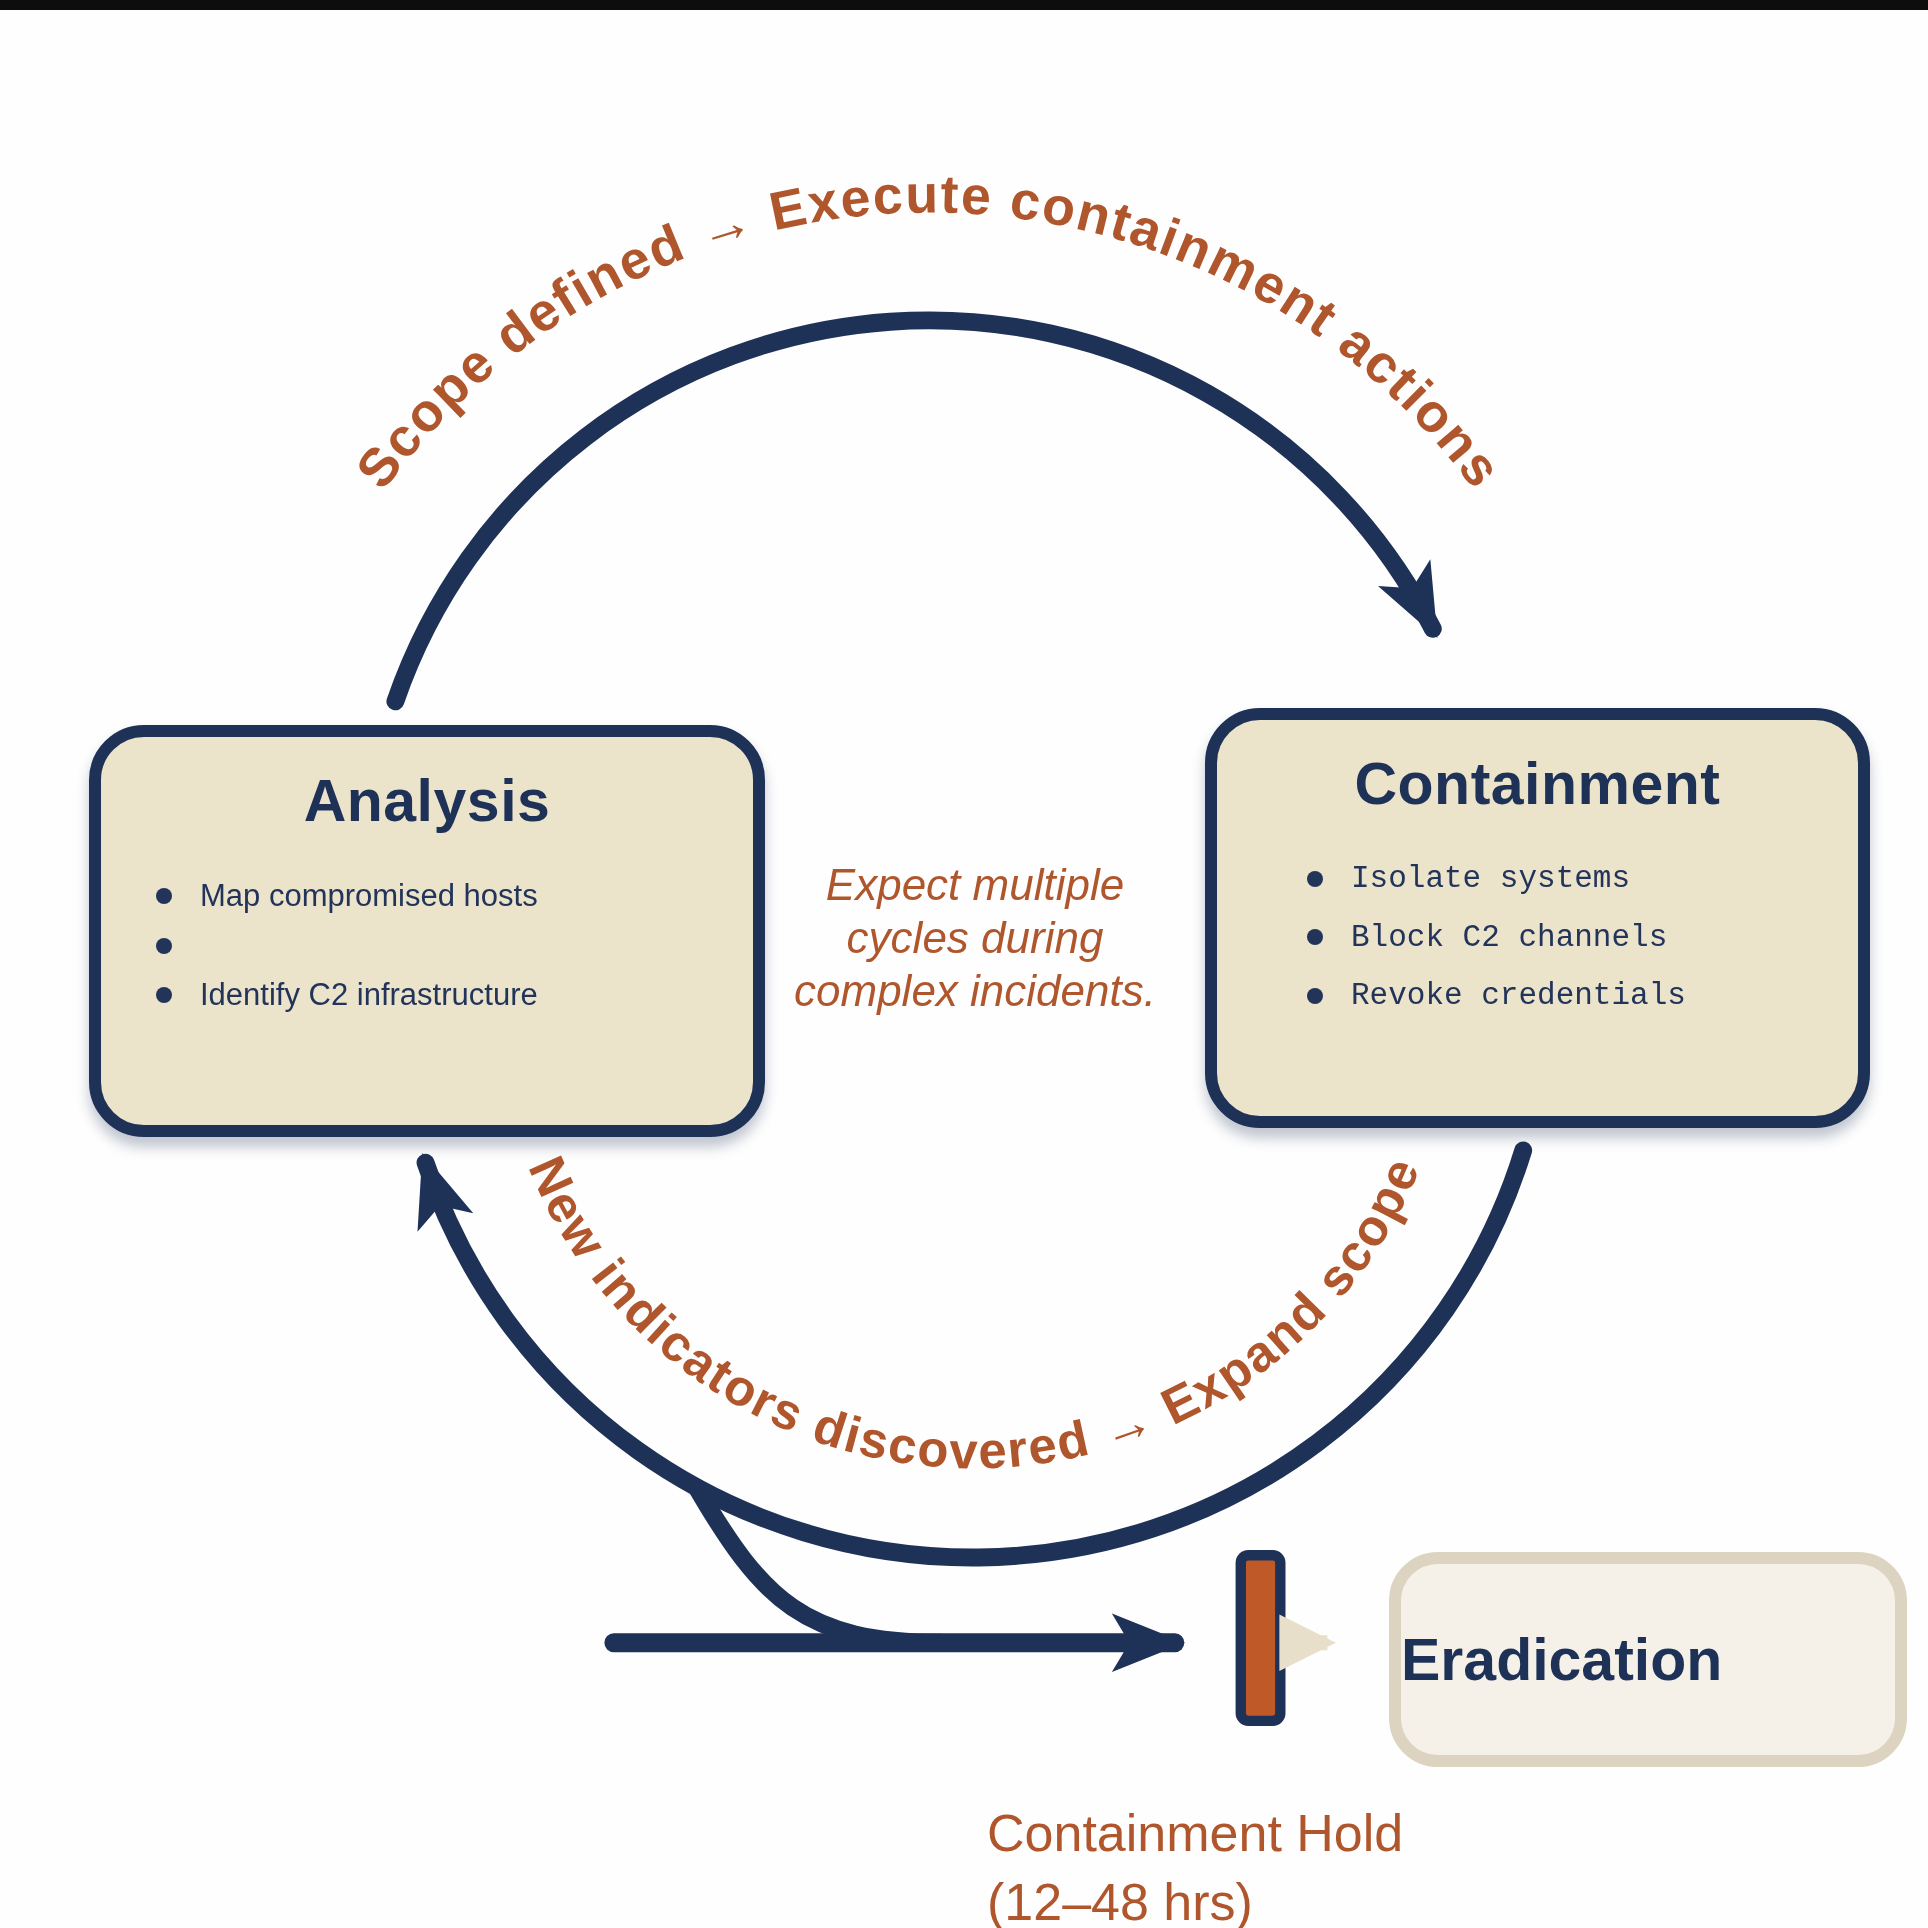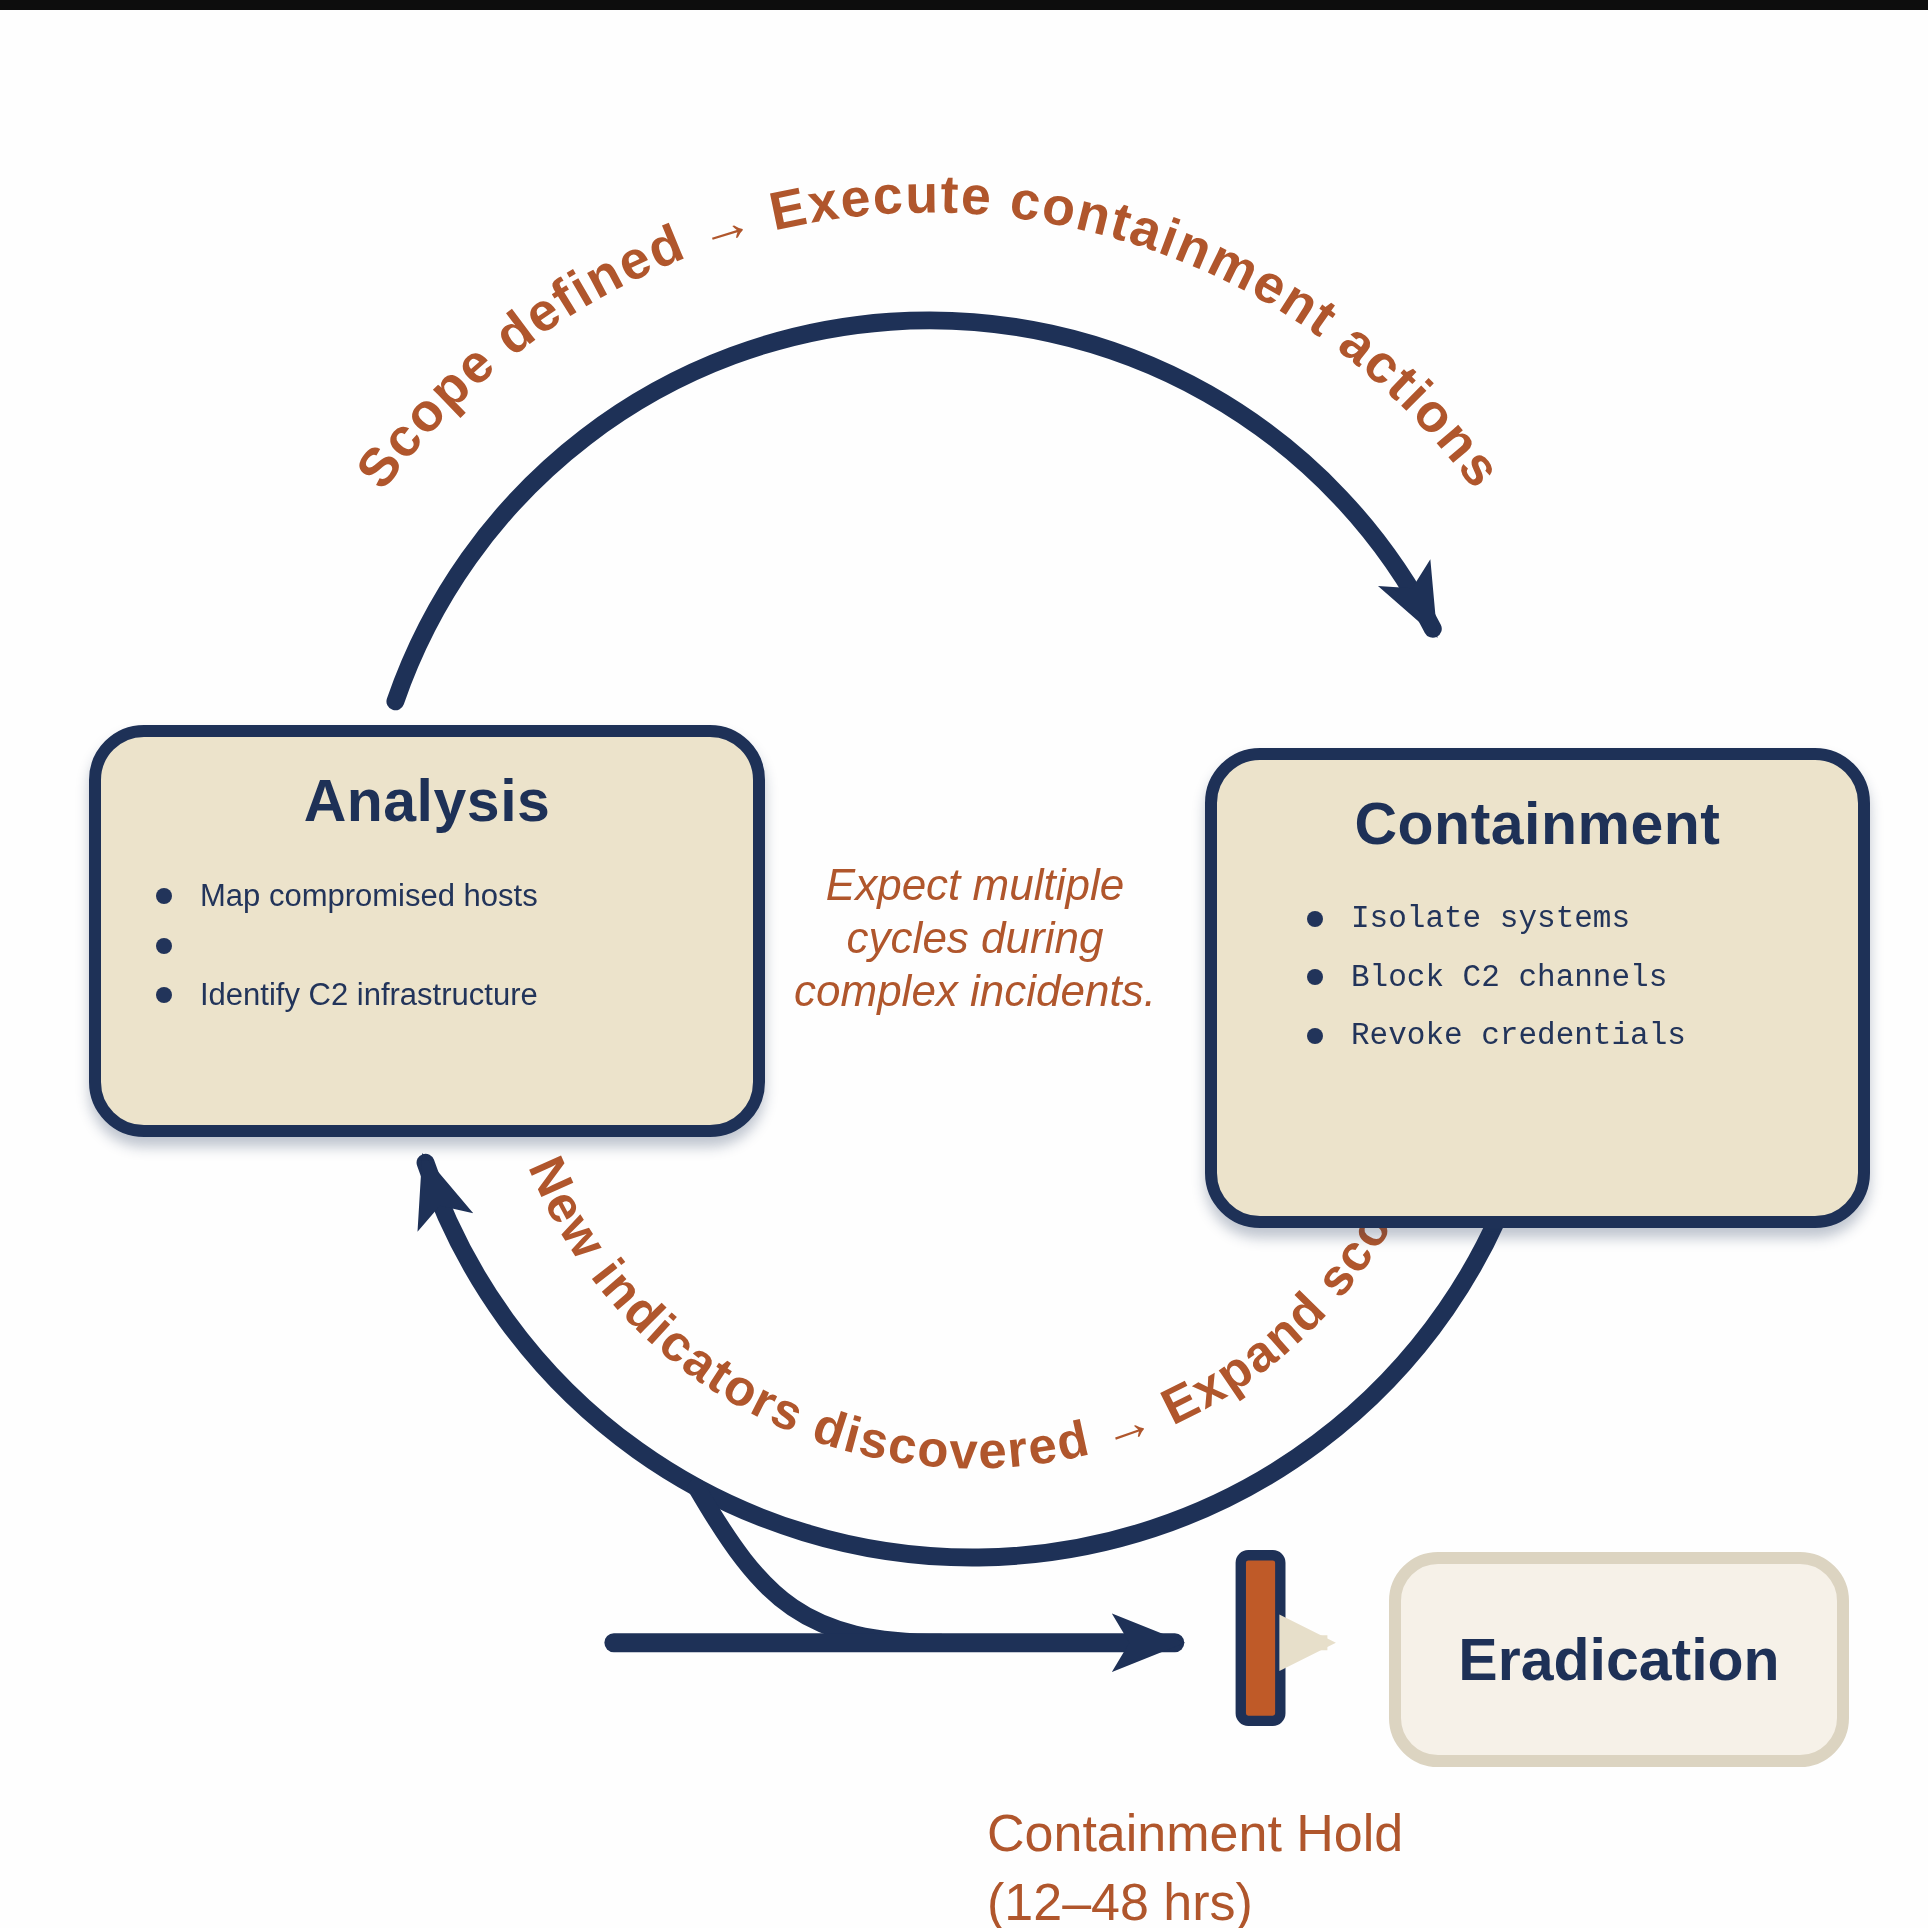--- a/index.html
+++ b/index.html
@@ -20,21 +20,21 @@
   .node-box {
     position: absolute;
     box-sizing: border-box;
     background: #ece3cb;
     border: 12.2px solid #1e3157;
     border-radius: 55px;
     z-index: 2;
     box-shadow: 0 9.4px 13px rgba(30, 49, 87, 0.28);
   }
   .analysis-box   { left: 89px;   top: 725px; width: 676px; height: 412px; }
-  .containment-box{ left: 1205px; top: 708px; width: 665px; height: 480px; margin-top: 40px; }
+  .containment-box{ left: 1205px; top: 708px; width: 665px; height: 420px; }
 
   .node-title {
     text-align: center;
     font-size: 59px;
     font-weight: bold;
     color: #1e3157;
     margin-top: 30px;
     letter-spacing: 0.5px;
   }
   .bullet-list {
@@ -64,28 +64,27 @@
     text-align: center;
     font-style: italic;
     font-size: 44px;
     line-height: 1.2;
     color: #b0562c;
     z-index: 2;
   }
 
   .eradication-box {
     position: absolute;
-    left: 1389px; top: 1552px; width: 460px; height: 215px;
+    left: 1389px; top: 1552px; width: 518px; height: 215px;
     box-sizing: border-box;
     background: #f6f1e8;
     border: 12.2px solid #dcd4c1;
     border-radius: 49px;
     display: flex;
     align-items: center;
-    justify-content: center;
     z-index: 2;
   }
   .eradication-title {
     font-size: 59px;
     font-weight: bold;
     color: #1e3157;
   }
 
   .hold-label {
     position: absolute;

